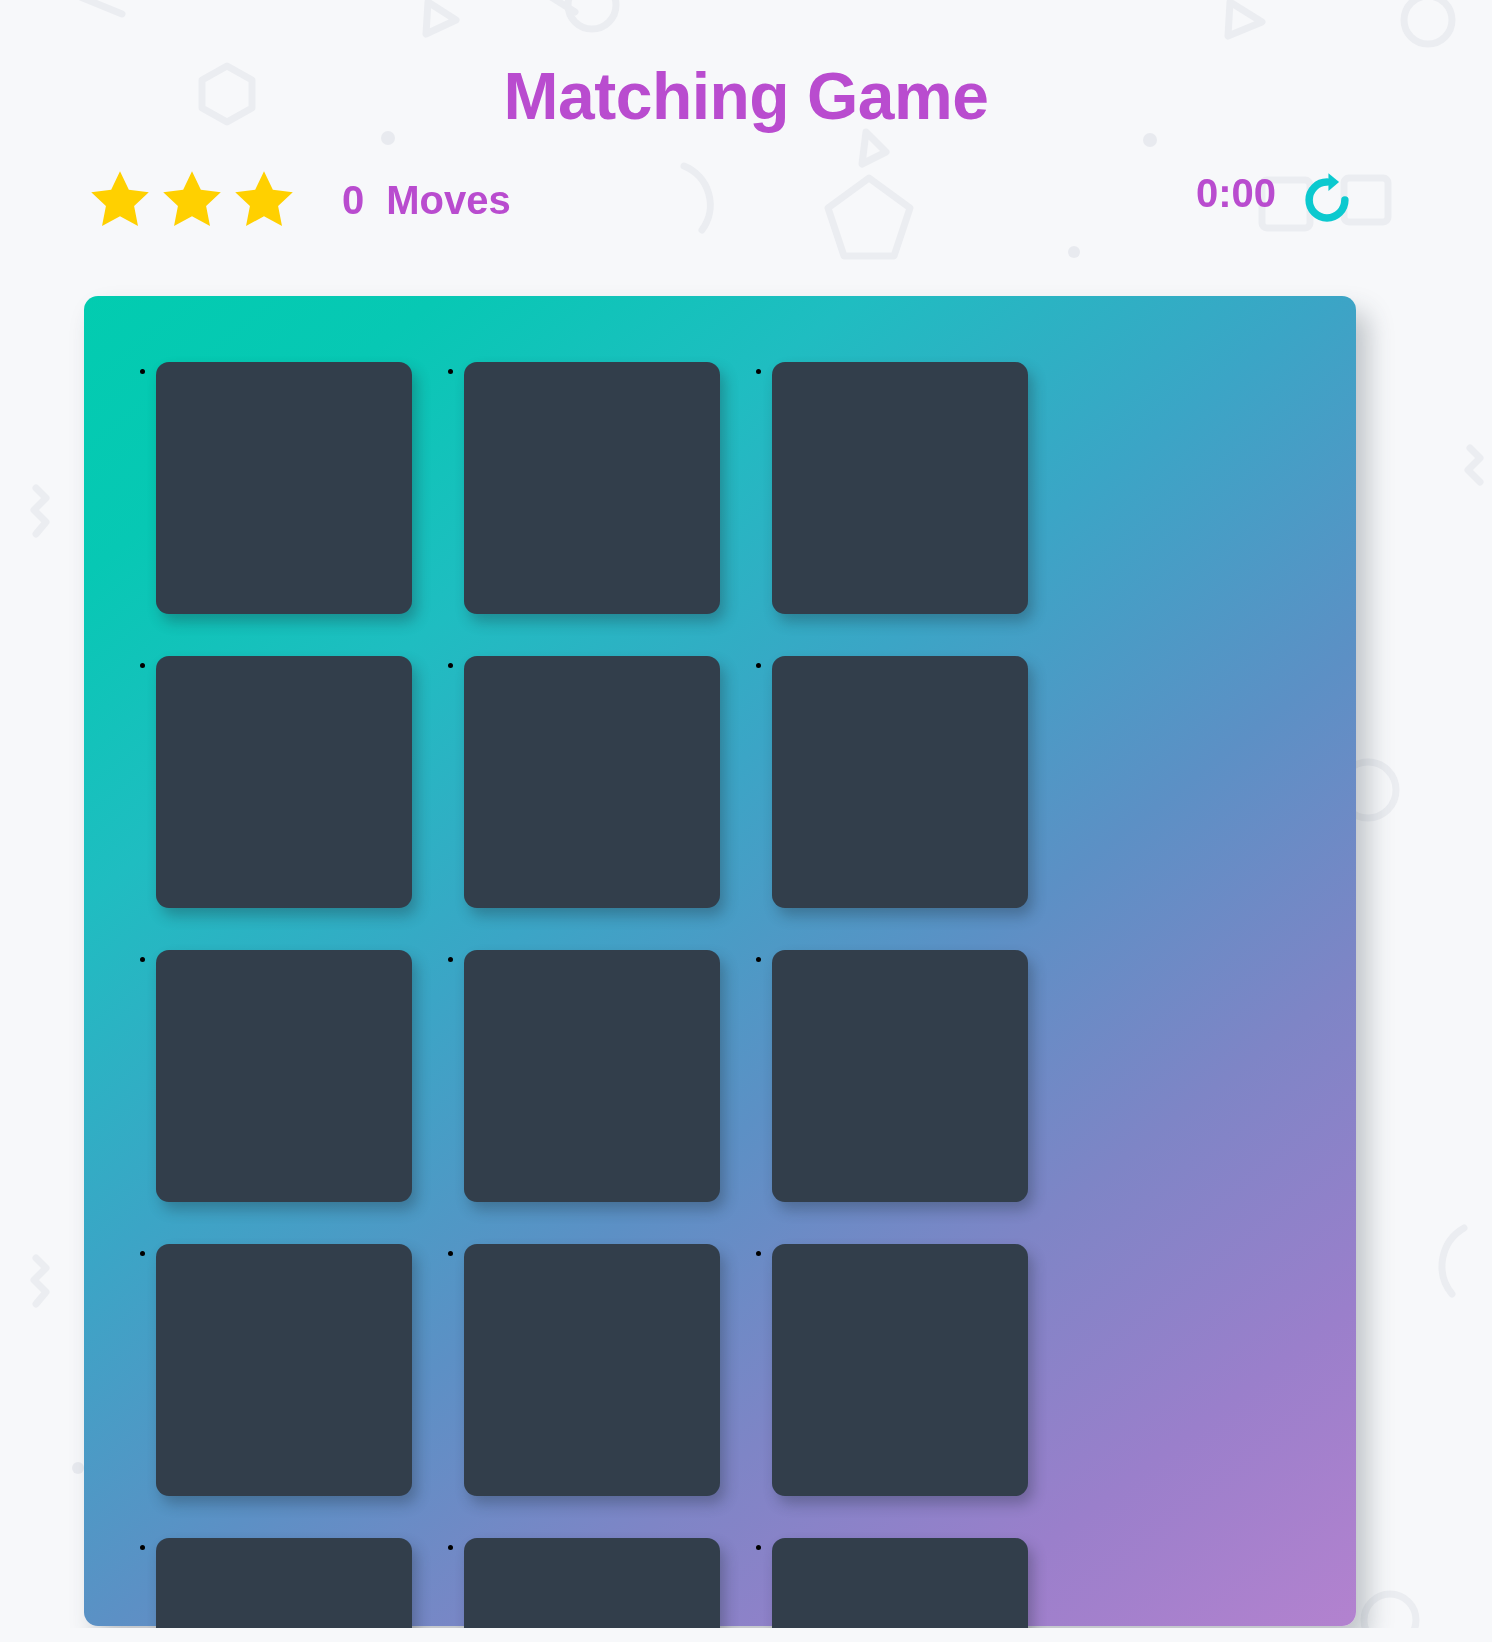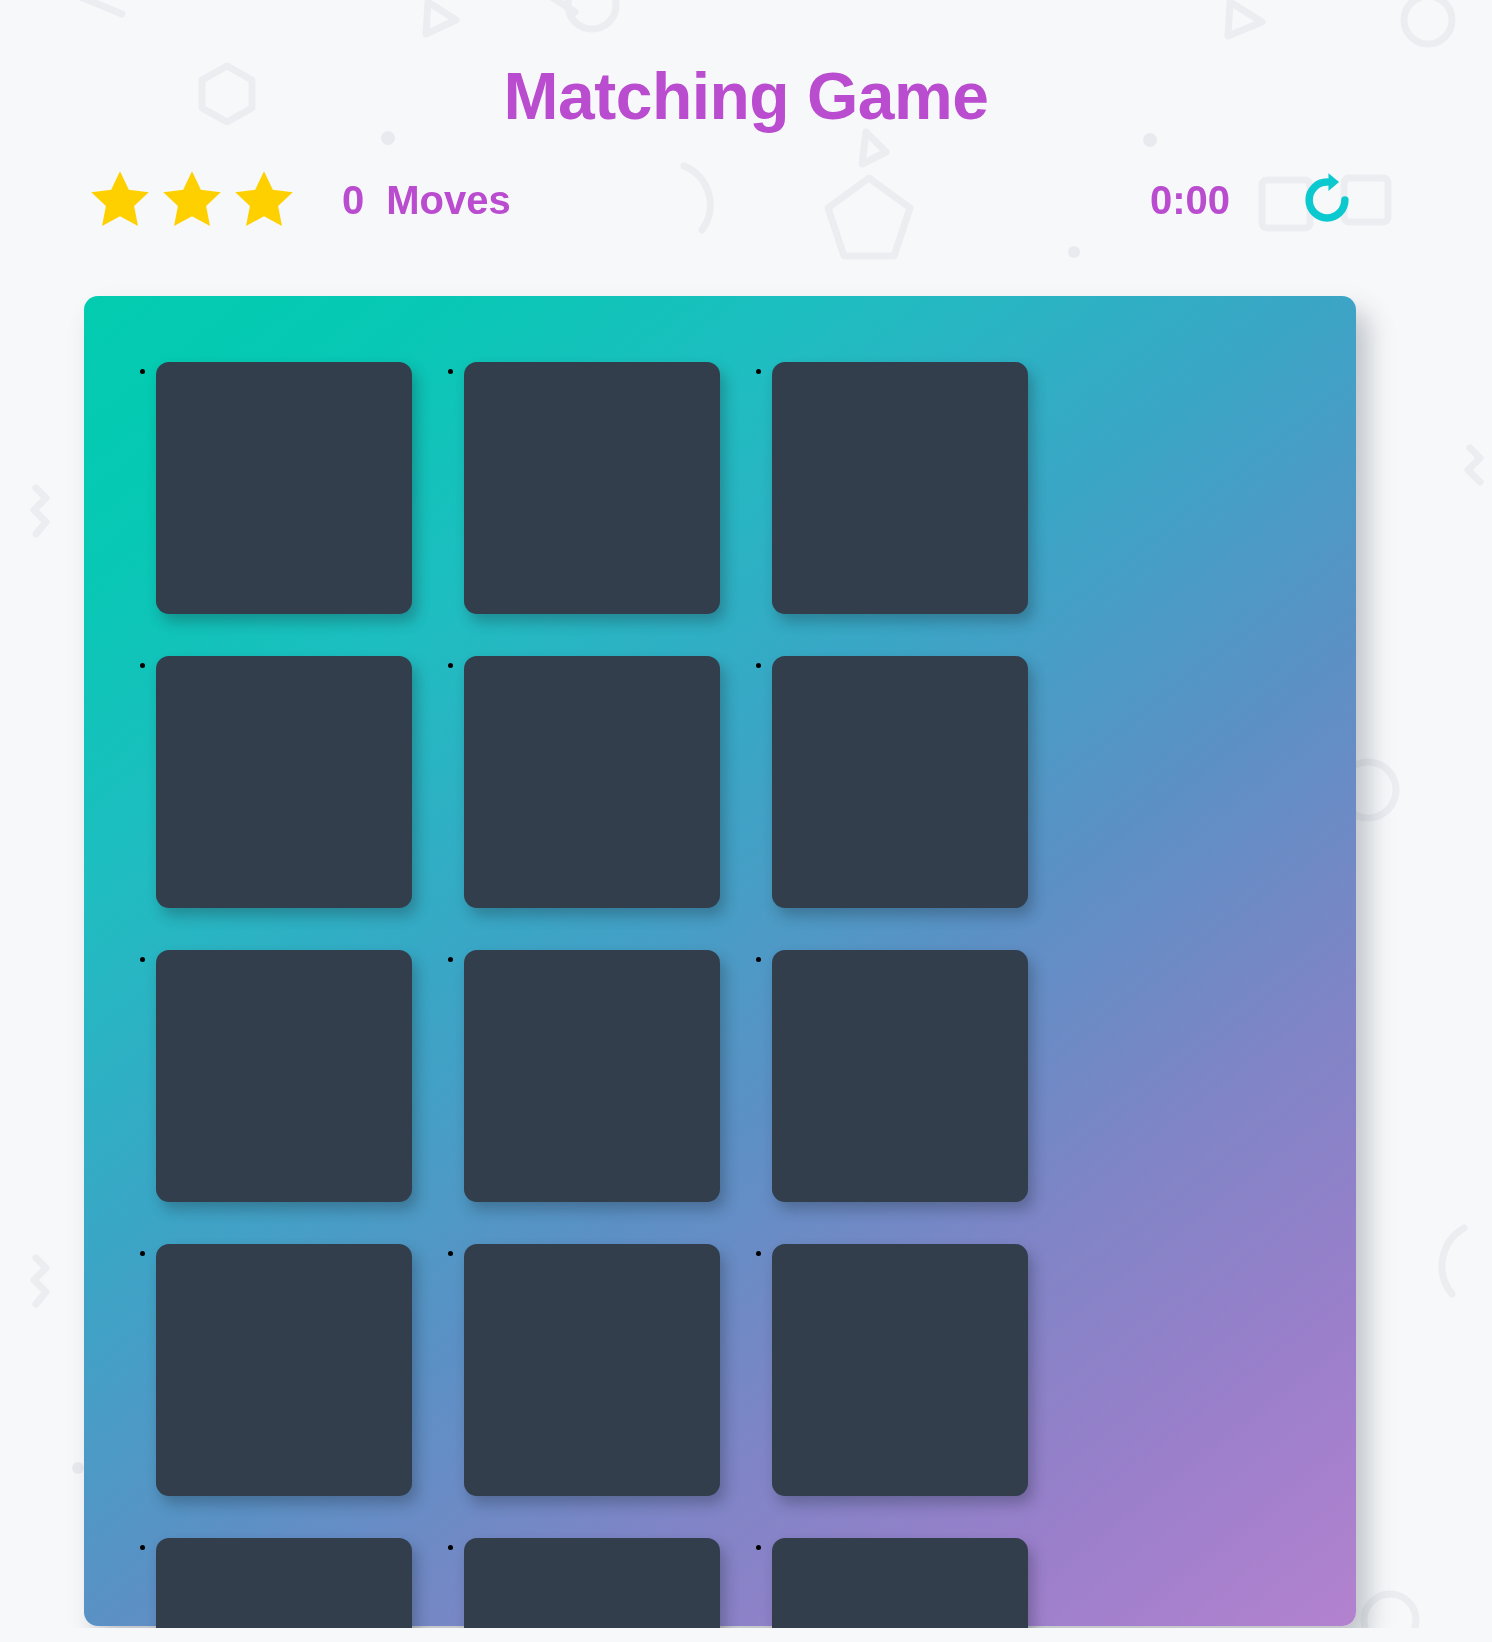--- a/index.html
+++ b/index.html
@@ -88,22 +88,21 @@
     font-weight: bold;
     color: #b94ccf;
     white-space: nowrap;
     display: flex;
     align-items: baseline;
   }
   #moves-count { margin-right: 22px; }
 
   #score-right {
     display: flex;
-    align-items: center;
-    gap: 46px;
+    align-items: flex-start;
   }
   #timer-readout {
     font-size: 40px;
     font-weight: bold;
     color: #b94ccf;
     margin-right: 22px;
     white-space: nowrap;
   }
   #restart-button {
     background: none;

